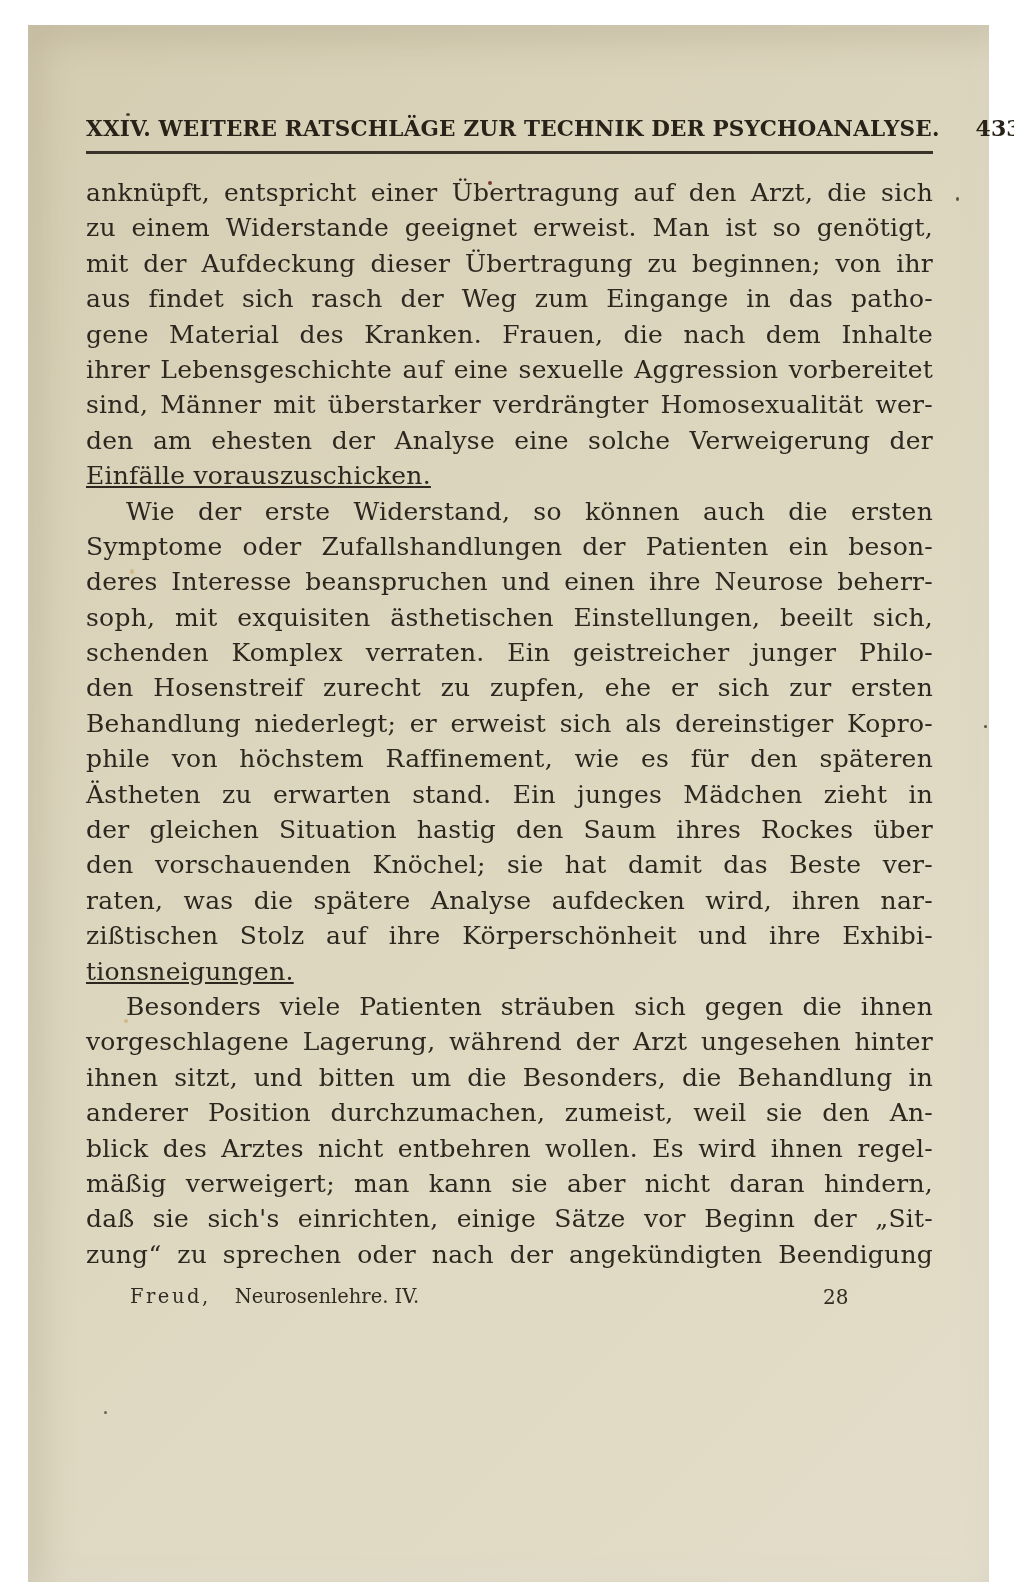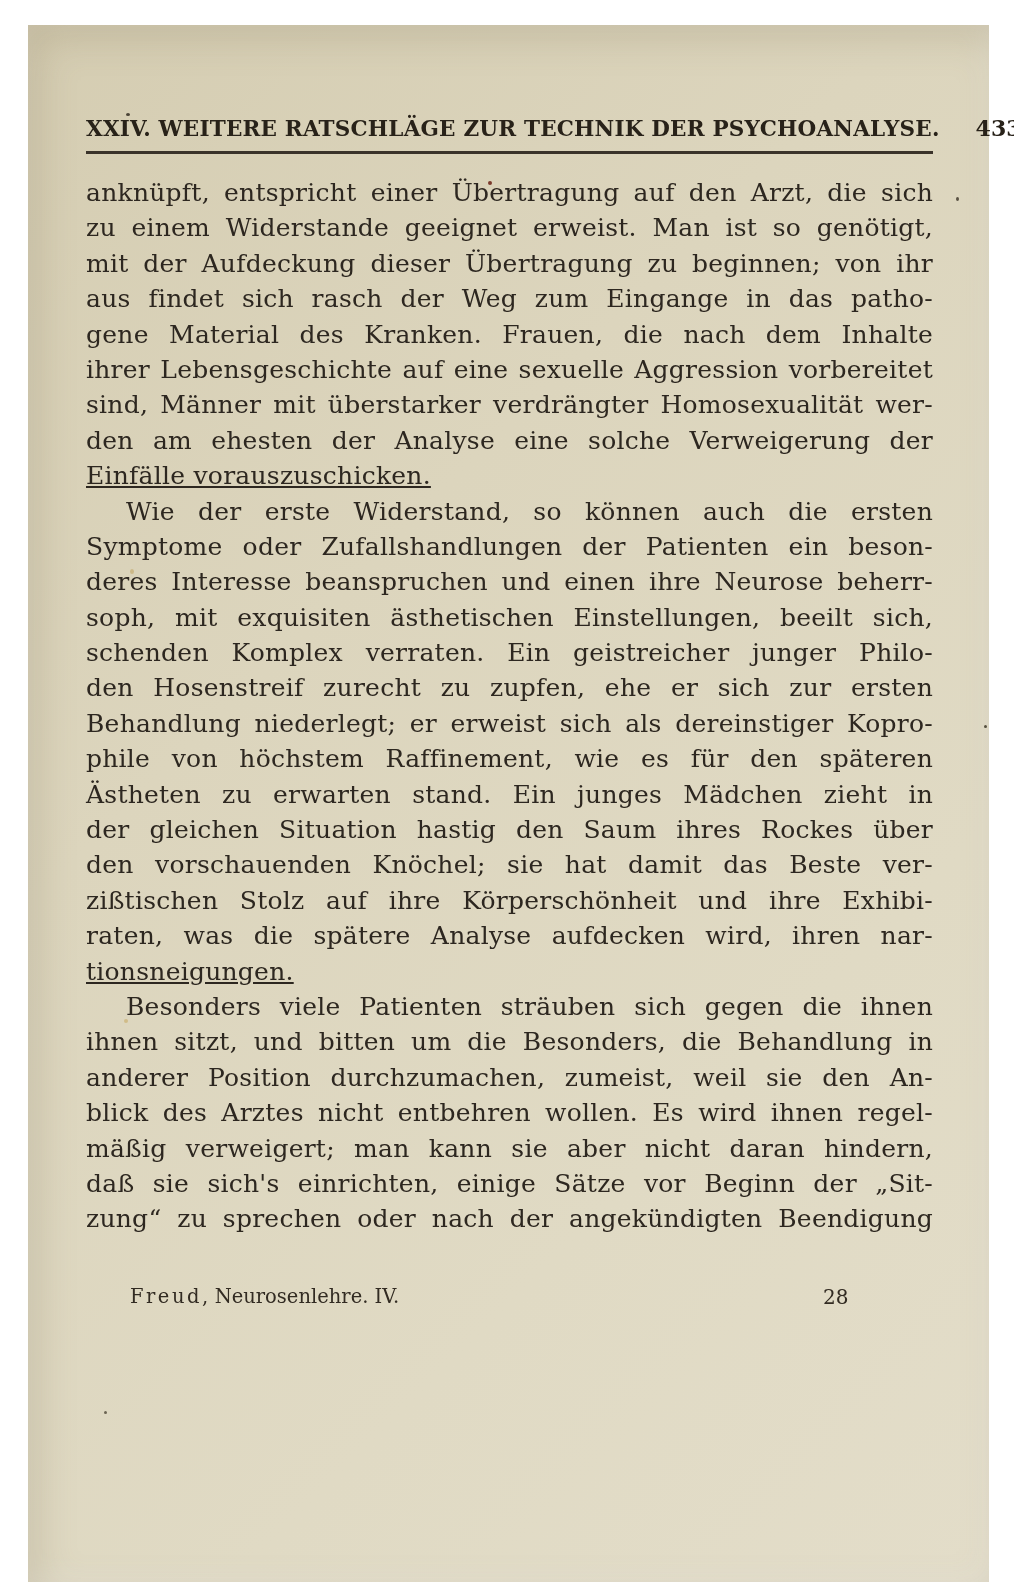--- a/index.html
+++ b/index.html
@@ -39,21 +39,21 @@
     text-align: justify; text-align-last: justify; text-justify: inter-word;
     overflow: visible;
   }
   .line.endline { text-align-last: left; text-decoration: underline; }
   .line.indent { text-indent: 40px; }
   .footer-row {
     position: absolute; left: 58px; top: 1260px; width: 847px; height: 30px;
     font-size: 19.5px; color: #322b22;
   }
   .signature { position: absolute; left: 44px; top: 0; }
-  .signature .author { letter-spacing: 2.5px; margin-right: 4px; }
+  .signature .author { letter-spacing: 2.5px; margin-right: 24px; }
   .sheet-number { position: absolute; left: 712px; top: 0; font-size: 20px; margin-left: 25px; }
   .speckle { position: absolute; border-radius: 50%; }
   .speckle.s1 { left: 98px;  top: 88px;   width: 4px; height: 3px; background: #4a4336; }
   .speckle.s2 { left: 460px; top: 156px;  width: 4px; height: 4px; background: #7a3a2c; }
   .speckle.s3 { left: 928px; top: 172px;  width: 3px; height: 4px; background: #5a5244; }
   .speckle.s4 { left: 956px; top: 700px;  width: 3px; height: 3px; background: #56503f; }
   .speckle.s5 { left: 76px;  top: 1386px; width: 3px; height: 3px; background: #6b6452; }
   .speckle.s6 { left: 102px; top: 544px;  width: 4px; height: 5px; background: #c8b27a; opacity: .8; }
   .speckle.s7 { left: 96px;  top: 994px;  width: 4px; height: 4px; background: #cdb57c; opacity: .8; }
 </style>
@@ -85,25 +85,26 @@
       <div class="line">Symptome oder Zufallshandlungen der Patienten ein beson-</div>
       <div class="line">deres Interesse beanspruchen und einen ihre Neurose beherr-</div>
       <div class="line">soph, mit exquisiten ästhetischen Einstellungen, beeilt sich,</div>
       <div class="line">schenden Komplex verraten. Ein geistreicher junger Philo-</div>
       <div class="line">den Hosenstreif zurecht zu zupfen, ehe er sich zur ersten</div>
       <div class="line">Behandlung niederlegt; er erweist sich als dereinstiger Kopro-</div>
       <div class="line">phile von höchstem Raffinement, wie es für den späteren</div>
       <div class="line">Ästheten zu erwarten stand. Ein junges Mädchen zieht in</div>
       <div class="line">der gleichen Situation hastig den Saum ihres Rockes über</div>
       <div class="line">den vorschauenden Knöchel; sie hat damit das Beste ver-</div>
+      <div class="line">raten, was die spätere Analyse aufdecken wird, ihren nar-</div>
       <div class="line">zißtischen Stolz auf ihre Körperschönheit und ihre Exhibi-</div>
-      <div class="line">raten, was die spätere Analyse aufdecken wird, ihren nar-</div>
       <div class="line endline">tionsneigungen.</div>
 
       <div class="line indent">Besonders viele Patienten sträuben sich gegen die ihnen</div>
+      <div class="line">vorgeschlagene Lagerung, während der Arzt ungesehen hinter</div>
       <div class="line">ihnen sitzt, und bitten um die Besonders, die Behandlung in</div>
       <div class="line">anderer Position durchzumachen, zumeist, weil sie den An-</div>
       <div class="line">blick des Arztes nicht entbehren wollen. Es wird ihnen regel-</div>
       <div class="line">mäßig verweigert; man kann sie aber nicht daran hindern,</div>
       <div class="line">daß sie sich's einrichten, einige Sätze vor Beginn der „Sit-</div>
       <div class="line">zung“ zu sprechen oder nach der angekündigten Beendigung</div>
     </div>
 
     <div class="footer-row">
       <span class="signature">

